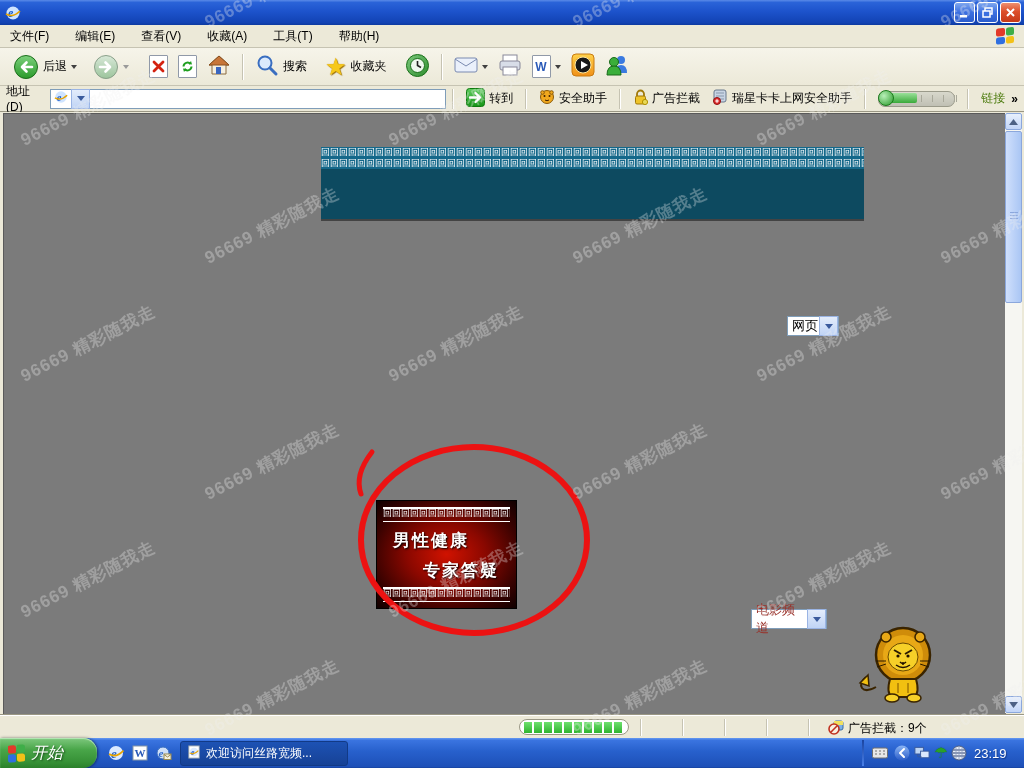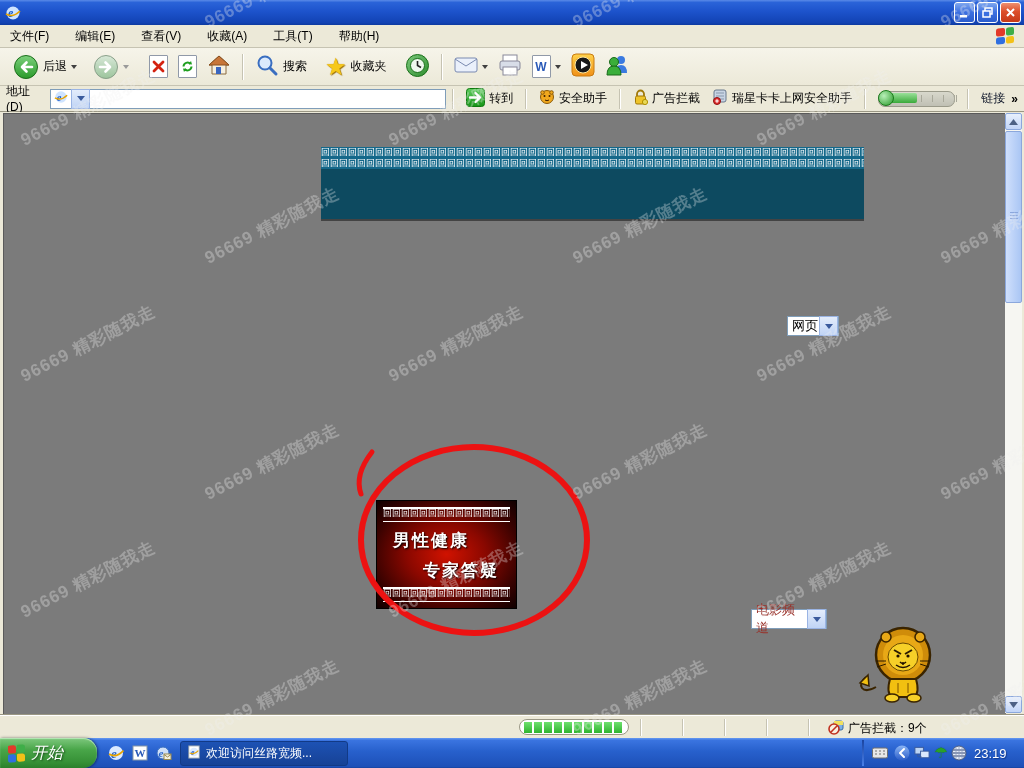--- a/index.html
+++ b/index.html
@@ -305,21 +305,21 @@
     <span>瑞星卡卡上网安全助手</span>
   </span>
   <span class="tsep" style="height:20px"></span>
   <span style="width:80px;height:14px;border:1px solid #9a9a8a;border-radius:7px;background:linear-gradient(180deg,#d8d8cc,#c0c0b4);position:relative;margin:0 6px">
     <span style="position:absolute;left:10px;top:1px;width:28px;height:10px;background:linear-gradient(180deg,#9ae09a,#3aaa3a);border-radius:2px"></span>
     <span style="position:absolute;left:-1px;top:-2px;width:16px;height:16px;border-radius:50%;background:radial-gradient(circle at 35% 35%,#b8f0b8,#2a9a2a);border:1px solid #1a7a1a;box-sizing:border-box"></span>
     <span style="position:absolute;left:42px;top:3px;width:34px;height:7px;border-left:1px solid #a8a89a;border-right:1px solid #a8a89a;background:repeating-linear-gradient(90deg,transparent 0 10px,#a8a89a 10px 11px)"></span>
   </span>
   <span style="flex:1"></span>
   <span class="tsep" style="height:20px"></span>
-  <span class="helper" style="color:#0f172a">链接</span>
+  <span class="helper" style="color:#4d7c0f">链接</span>
   <span style="font-weight:bold;margin-right:6px">»</span>
 </div>
 
 <div class="abs content">
   <div class="graypage">
 
     <div style="position:absolute;left:317px;top:33px;width:543px;height:72px;background:#0d4a60;box-shadow:0 2px 0 rgba(0,0,0,.45)">
       <div class="patternstrip" style="height:11px;background:#14688a">回回回回回回回回回回回回回回回回回回回回回回回回回回回回回回回回回回回回回回回回回回回回回回回回回回回回回回回回回回回回回回回回回回回回</div>
       <div class="patternstrip" style="height:11px;background:#14688a">回回回回回回回回回回回回回回回回回回回回回回回回回回回回回回回回回回回回回回回回回回回回回回回回回回回回回回回回回回回回回回回回回回回回</div>
     </div>

